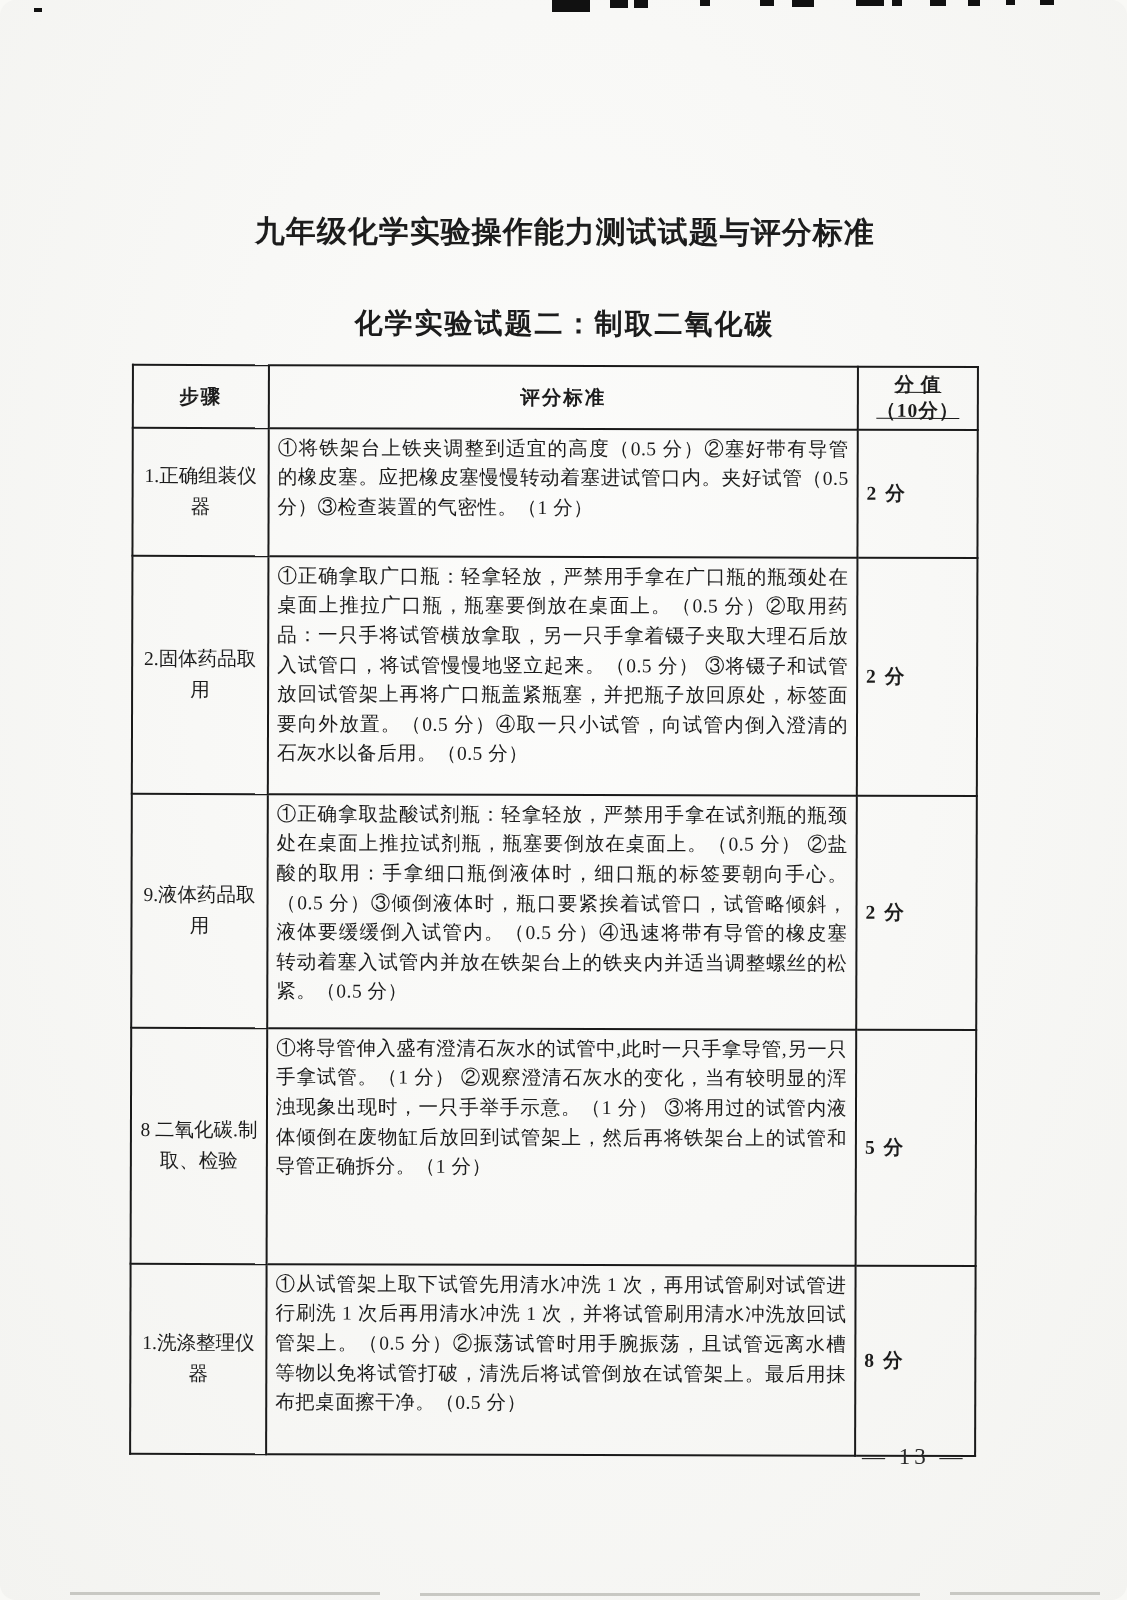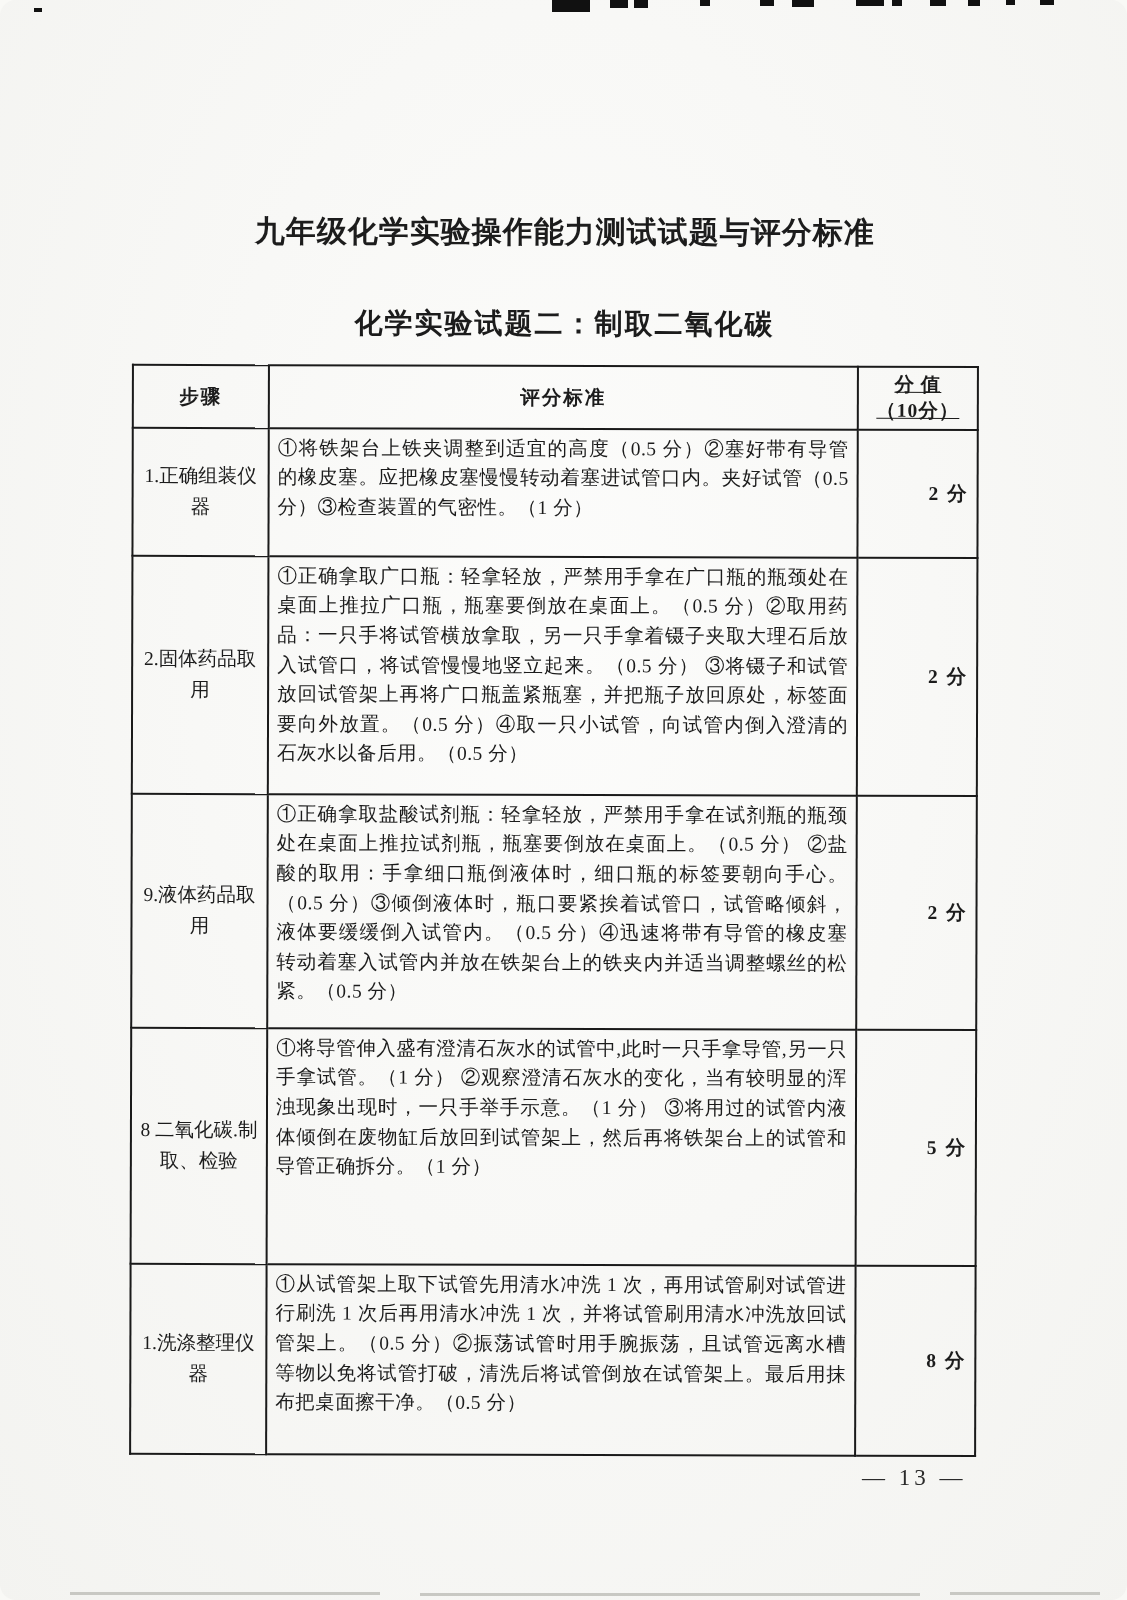--- a/index.html
+++ b/index.html
@@ -90,38 +90,37 @@
   }
   td.criteria {
     vertical-align: top;
     text-align: justify;
     line-height: 1.52;
     padding: 8px 10px 8px 10px;
     letter-spacing: 0.5px;
   }
   td.score {
     vertical-align: middle;
-    text-align: right;
+    text-align: left;
     font-weight: bold;
     font-size: 21px;
     letter-spacing: 2px;
   }
   tr.r1 td { height: 118px; }
   tr.r2 td { height: 228px; }
   tr.r3 td { height: 224px; }
   tr.r4 td { height: 226px; }
   tr.r5 td { height: 180px; }
   .page-number {
     position: absolute;
     top: 1444px;
     left: 862px;
     font-size: 23px;
     letter-spacing: 4px;
     color: #2a2a2a;
-    margin-top: 21px;
   }
 </style>
 </head>
 <body>
 
 <div class="page">
 
   <div class="artifact" style="left:552px; top:0; width:38px; height:12px;"></div>
   <div class="artifact" style="left:610px; top:0; width:18px; height:8px;"></div>
   <div class="artifact" style="left:634px; top:0; width:14px; height:8px;"></div>

